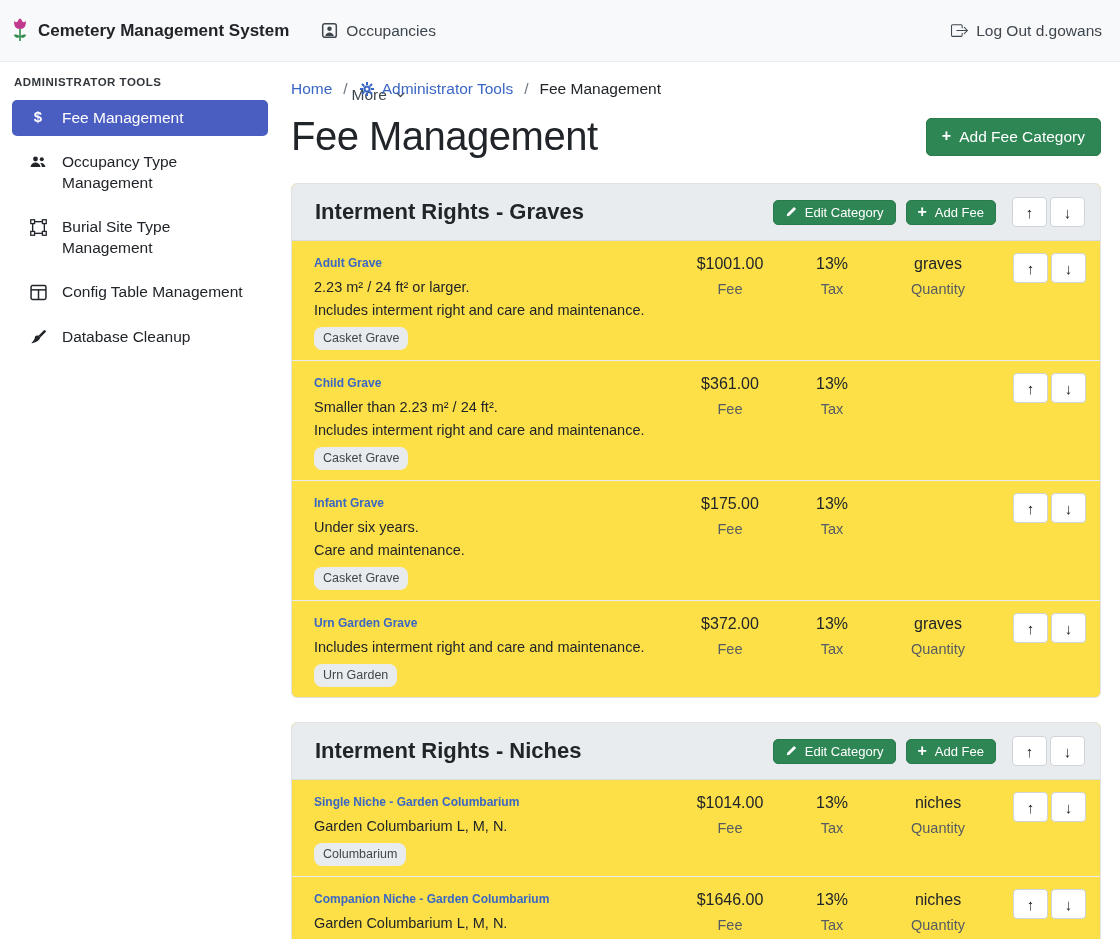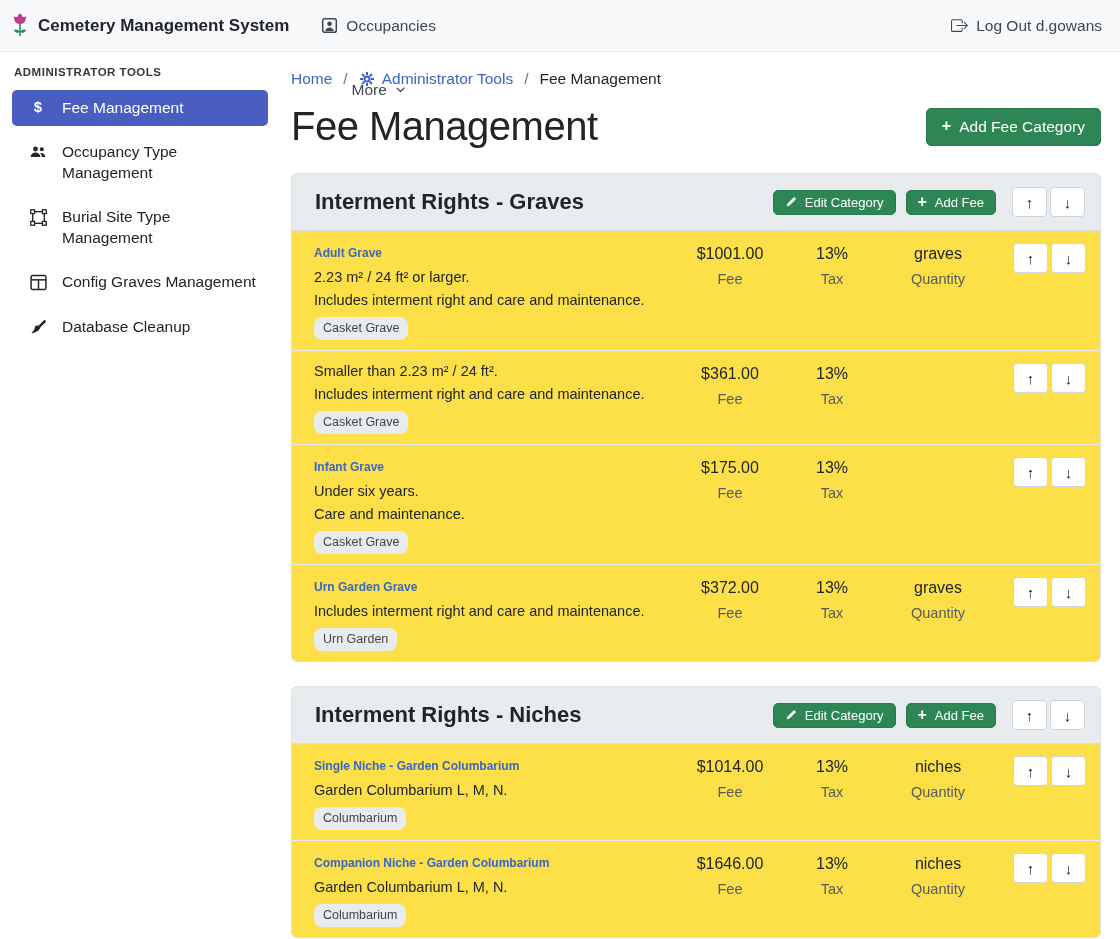--- a/index.html
+++ b/index.html
@@ -1,21 +1,21 @@
 <!DOCTYPE html>
 <html><head>
 <meta charset="utf-8">
 <title>Fee Management</title>
 <style>
   * { margin:0; padding:0; box-sizing:border-box; }
   html,body { width:1120px; height:939px; overflow:hidden; background:#fff;
     font-family:"Liberation Sans", sans-serif; color:#212529; font-size:15px; }
 
   
-  .navbar { height:52px; background:#f8f9fa; display:flex; align-items:center;
+  .navbar { height:62px; background:#f8f9fa; display:flex; align-items:center;
     padding:0 18px 0 10px; border-bottom:1px solid #ececec; }
   .brand { display:flex; align-items:center; gap:8px; font-weight:700; font-size:17px;
     color:#212529; cursor:pointer; }
   .nav-links { display:flex; margin-left:32px; gap:46px; align-items:center;flex-direction:column; }
   .nav-link { display:flex; align-items:center; gap:8px; color:#3f474e; font-size:15.5px;
     cursor:pointer; white-space:nowrap; }
   .nav-spacer { flex:1; }
   .nav-icon { display:flex; align-items:center; }
 
   
@@ -172,21 +172,21 @@
       </div>
 
       <div class="side-item">
         <span class="side-icon">
           <svg width="17" height="17" viewBox="0 0 16 16">
             <rect x="1" y="1.5" width="14" height="13" rx="1.5" fill="none" stroke="currentColor" stroke-width="1.4"></rect>
             <line x1="1" y1="5.5" x2="15" y2="5.5" stroke="currentColor" stroke-width="1.4"></line>
             <line x1="8" y1="5.5" x2="8" y2="14.5" stroke="currentColor" stroke-width="1.4"></line>
           </svg>
         </span>
-        <span>Config Graves Management</span>
+        <span>Config Table Management</span>
       </div>
 
       <div class="side-item">
         <span class="side-icon">
           <svg width="17" height="17" viewBox="0 0 16 16" fill="currentColor">
             <path d="M14.6 1.4a1.2 1.2 0 0 1 0 1.7L9.9 7.8 8.2 6.1l4.7-4.7a1.2 1.2 0 0 1 1.7 0z"></path>
             <path d="M8.2 6.1l1.7 1.7c-.9 2.7-3.4 4.8-7.9 5.6-.4.1-.6-.4-.3-.7 1.8-1.7 2.6-3.2 2.9-5 .2-.8.9-1.5 1.9-1.6z"></path>
           </svg>
         </span>
         <span>Database Cleanup</span>
@@ -270,20 +270,21 @@
             <div class="num-label">Quantity</div>
           </div>
           <div class="row-arrows">
             <button class="btn-arrow">↑</button>
             <button class="btn-arrow">↓</button>
           </div>
         </div>
 
         <div class="fee-row">
           <div class="fee-main">
+            <div class="fee-name">Child Grave</div>
             <div class="fee-desc">Smaller than 2.23 m² / 24 ft².</div>
             <div class="fee-desc">Includes interment right and care and maintenance.</div>
             <span class="badge">Casket Grave</span>
           </div>
           <div class="num-col">
             <div class="num-val">$361.00</div>
             <div class="num-label">Fee</div>
           </div>
           <div class="num-col">
             <div class="num-val">13%</div>

